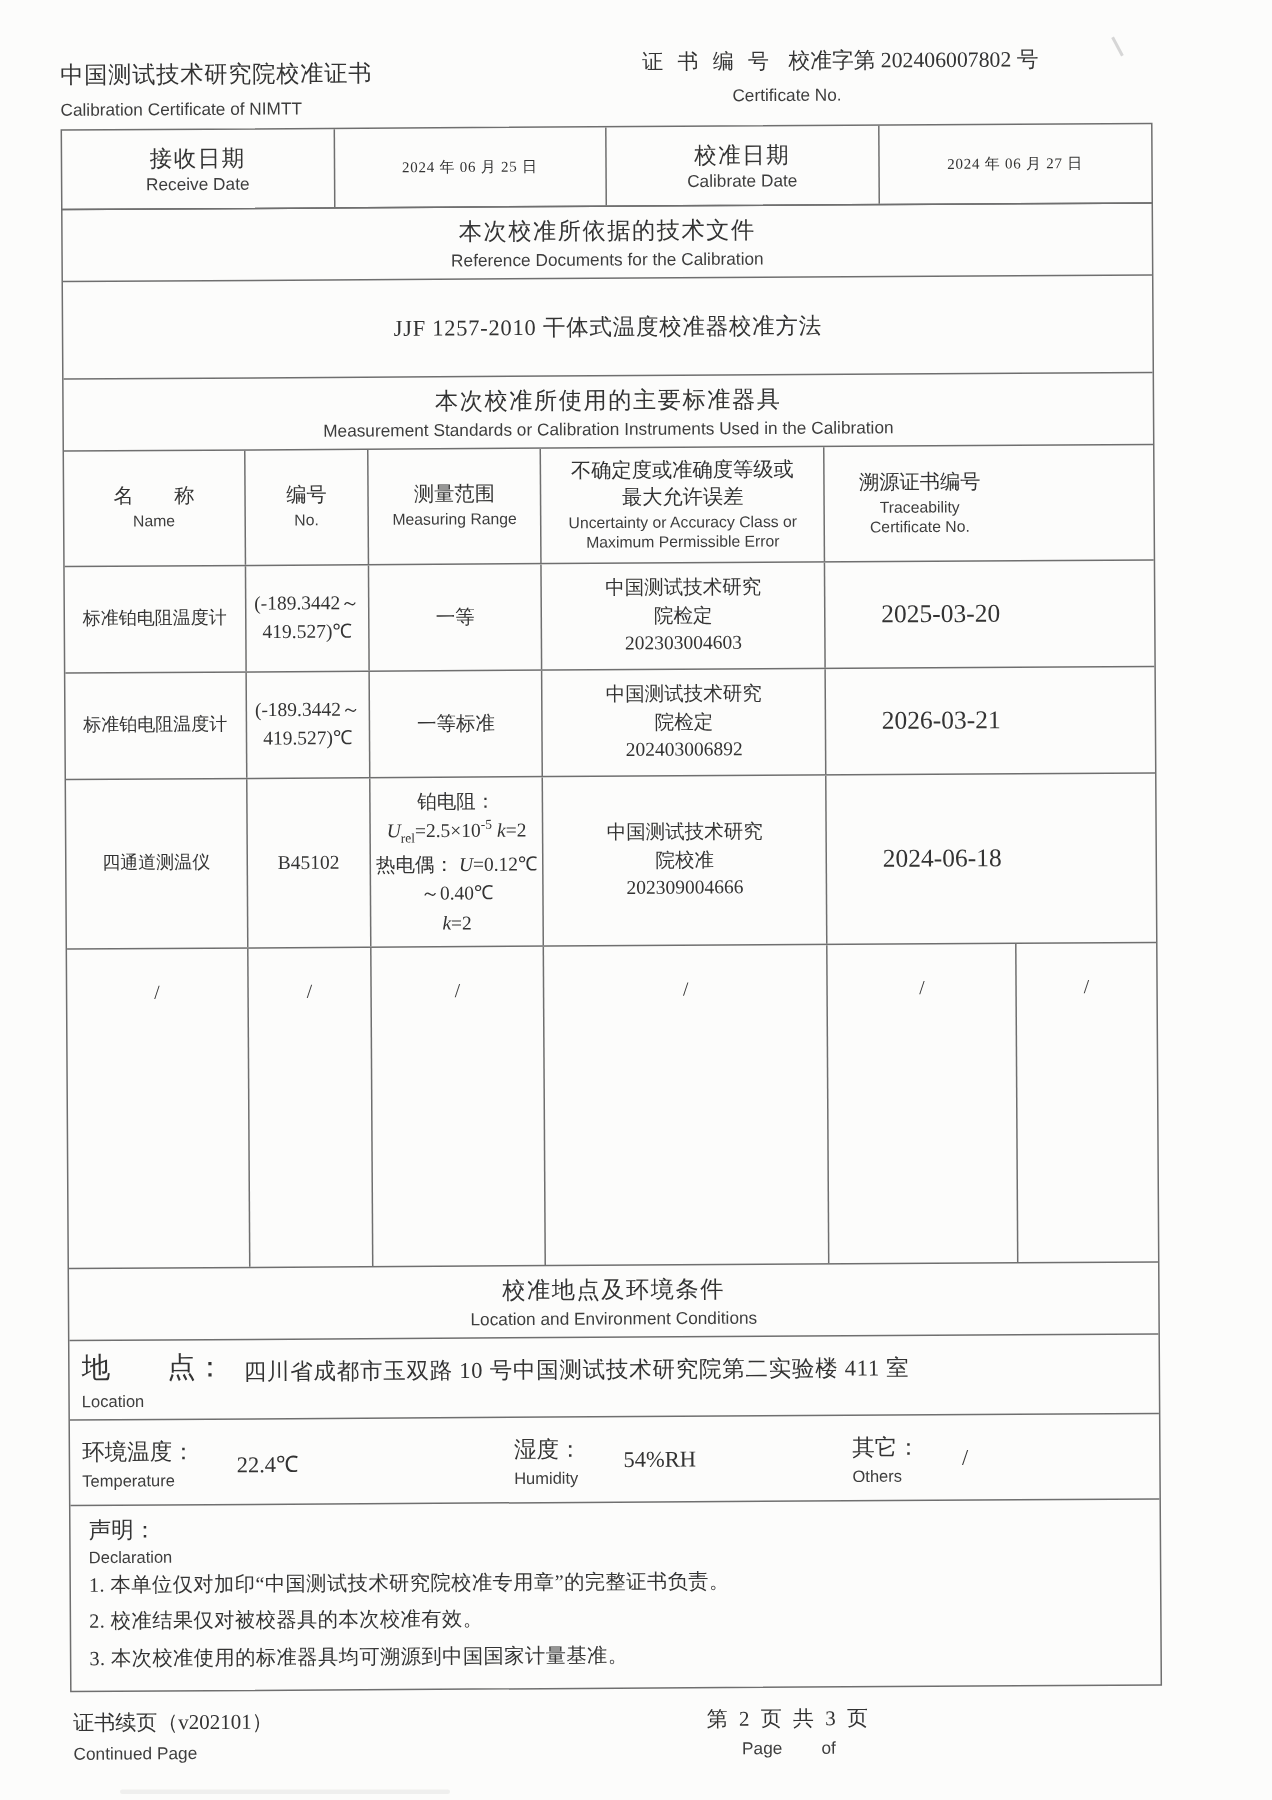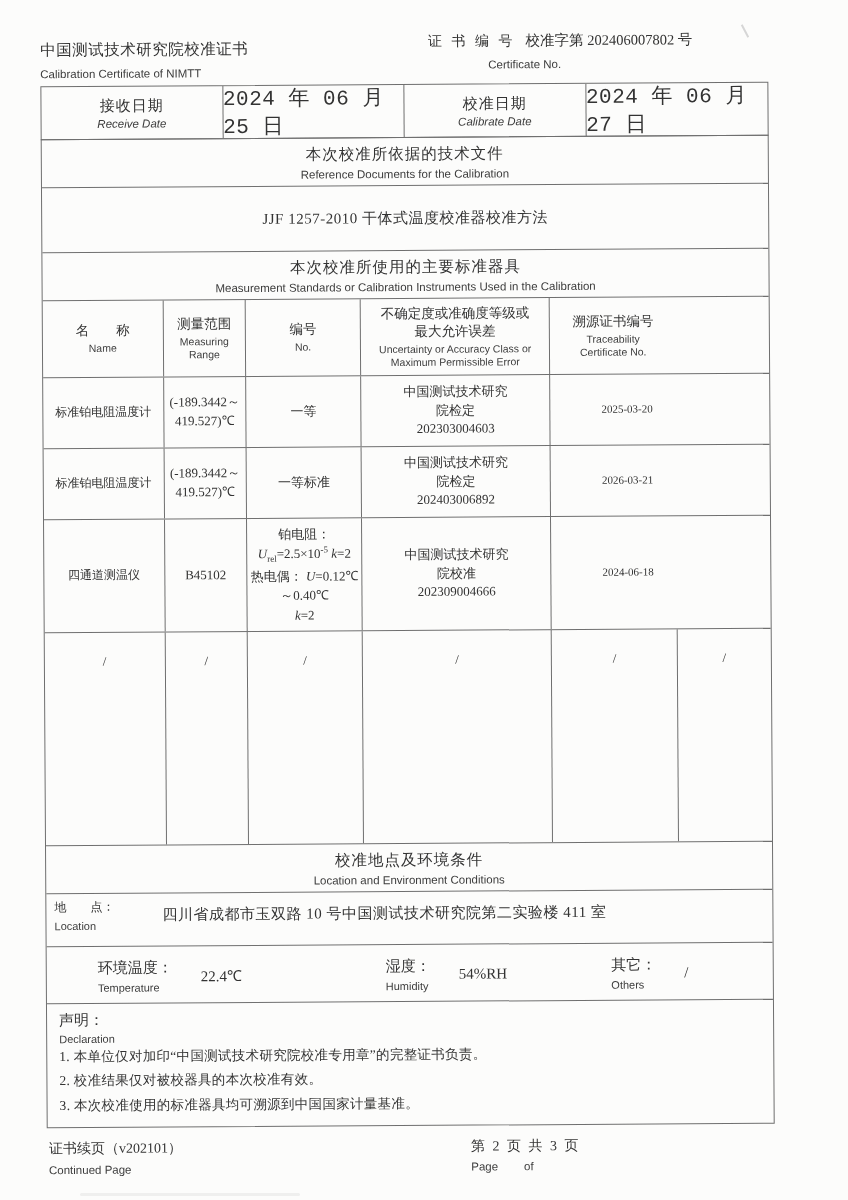--- a/index.html
+++ b/index.html
@@ -28,22 +28,22 @@
 
   
   .box { border:1px solid #6f6f6f; background:transparent; }
   .bt { border-top:1px solid #6f6f6f; }
 
   
   .dates { display:flex; height:52px; }
   .dcell { box-sizing:border-box; display:flex; flex-direction:column; justify-content:center; align-items:center; width:25%; border-right:1px solid #6f6f6f; }
   .dcell:last-child { border-right:none; }
   .lbl-cn { font-size:15px; letter-spacing:1px; }
-  .lbl-en { font-size:11.5px; margin-top:2px;font-style:italic; }
-  .dval { font-size:21px; letter-spacing:0.5px;font-family:Liberation Mono, monospace; }
+  .lbl-en { font-size:11.5px; margin-top:2px; }
+  .dval { font-size:10px; letter-spacing:0.5px; }
 
   .bigbox { margin-top:-1px; }
 
   
   .sec-title { text-align:center; padding:6px 0 5px; }
   .sec-cn { font-size:15.5px; letter-spacing:1px; }
   .sec-en { font-size:11.5px; margin-top:3px; }
   .ref-doc { border-top:1px solid #6f6f6f; height:64px; display:flex; align-items:center; justify-content:center; font-size:15px; letter-spacing:0.5px; }
 
   
@@ -53,55 +53,55 @@
   .thead { border-top:1px solid #6f6f6f; min-height:76px; }
   .th-cn { font-size:13.5px; white-space:pre-line; }
   .th-en { font-size:10.5px; margin-top:2px; white-space:pre-line; line-height:1.25; }
   .trow { border-top:1px solid #6f6f6f; }
   .r12 { height:70px; }
   .r3 { height:112px; }
   .r4 { height:212px; }
   .r4 .cell { justify-content:flex-start; padding-top:20px; }
   .td { font-size:13px; line-height:1.45; }
   .td-name { font-size:12px; }
-  .td-due { font-size:11px;padding-left:30px; }
+  .td-due { font-size:17px;padding-left:30px; }
   .unc-line { font-size:13px; line-height:1.5; }
   .ital { font-style:italic; }
   .sub { font-size:9px; vertical-align:sub; }
   .sup { font-size:9px; vertical-align:super; }
 
   
   .loc-row { display:flex; height:52px; }
   .loc-label { width:110px; padding:5px 0 0 8px; box-sizing:border-box; }
-  .loc-label-cn { font-size:12px; }
+  .loc-label-cn { font-size:19px; }
   .loc-label-en { font-size:11px; margin-top:4px; }
   .loc-value { flex:1; font-size:15px; letter-spacing:0.5px; padding-top:12px; padding-left:6px; }
   .env-row { display:flex; height:56px; }
   .env-group { display:flex; align-items:center; box-sizing:border-box; }
-  .env-label { padding-top:2px;margin-left:43px; }
+  .env-label { padding-top:2px; }
   .env-cn { font-size:15px; }
   .env-en { font-size:11px; margin-top:4px; }
   .env-val { font-size:15px; margin-left:28px; padding-top:2px; }
   .g-temp { width:38%; padding-left:8px; }
   .g-hum  { width:33%; padding-left:20px; }
   .g-oth  { width:29%; padding-left:6px; }
 
   
   .decl { padding:7px 12px 9px; }
   .decl-cn { font-size:15px; }
   .decl-en { font-size:11px; margin-top:3px; }
   .decl-item { font-size:13.5px; line-height:1.8; letter-spacing:0.3px; }
 
   
   .footer { display:flex; margin-top:12px; }
   .foot-left { width:58%; padding-left:2px; }
   .foot-left-cn { font-size:14px; }
   .foot-left-en { font-size:11.5px; margin-top:6px; }
   .foot-right-cn { font-size:14px; letter-spacing:2px; }
-  .foot-right-en { font-size:11.5px; margin-top:5px; }
+  .foot-right-en { font-size:11.5px; margin-top:5px;text-align:center; }
   .foot-of { margin-left:26px; }
 
   .artifact-tr { position:absolute; right:36px; top:30px; width:14px; height:2px; background:#d6d6d6; transform:rotate(62deg); }
   .artifact-bl { position:absolute; left:80px; bottom:4px; width:220px; height:3px; background:#efefee; border-radius:2px; }
 </style>
 </head>
 <body>
 
 <div class="sheet">
   <div class="artifact-tr"></div>
@@ -152,26 +152,26 @@
         <div class="sec-cn">本次校准所使用的主要标准器具</div>
         <div class="sec-en en">Measurement Standards or Calibration Instruments Used in the Calibration</div>
       </div>
 
       <div class="grid thead">
         <div class="cell">
           <div class="th-cn">名　　称</div>
           <div class="th-en en">Name</div>
         </div>
         <div class="cell">
+          <div class="th-cn">编号</div>
+          <div class="th-en en">No.</div>
+        </div>
+        <div class="cell">
           <div class="th-cn">测量范围</div>
           <div class="th-en en">Measuring Range</div>
-        </div>
-        <div class="cell">
-          <div class="th-cn">编号</div>
-          <div class="th-en en">No.</div>
         </div>
         <div class="cell">
           <div class="th-cn">不确定度或准确度等级或
 最大允许误差</div>
           <div class="th-en en">Uncertainty or Accuracy Class or
 Maximum Permissible Error</div>
         </div>
         <div class="cell">
           <div class="th-cn">溯源证书编号</div>
           <div class="th-en en">Traceability

